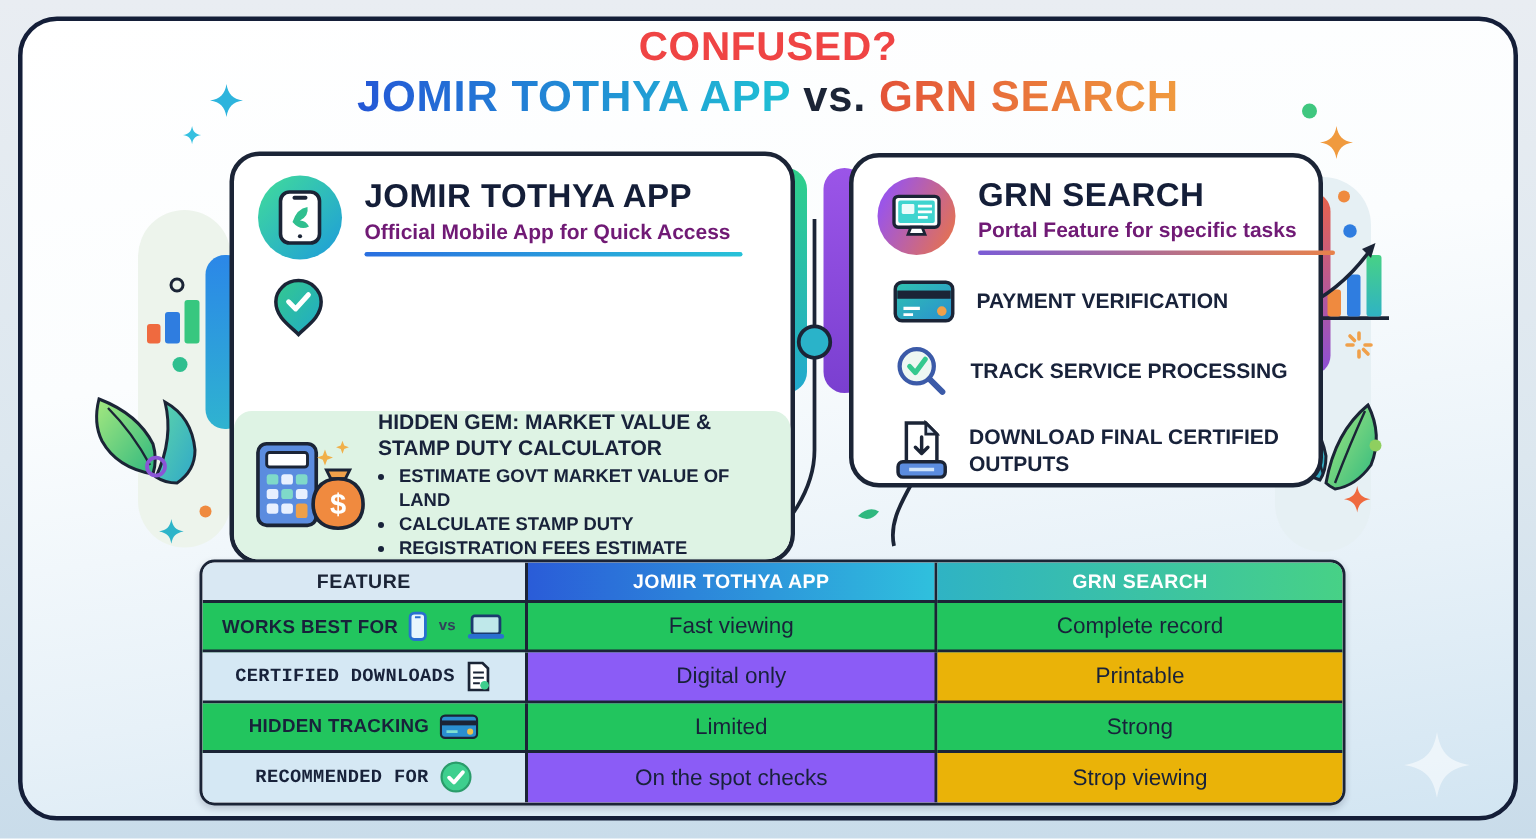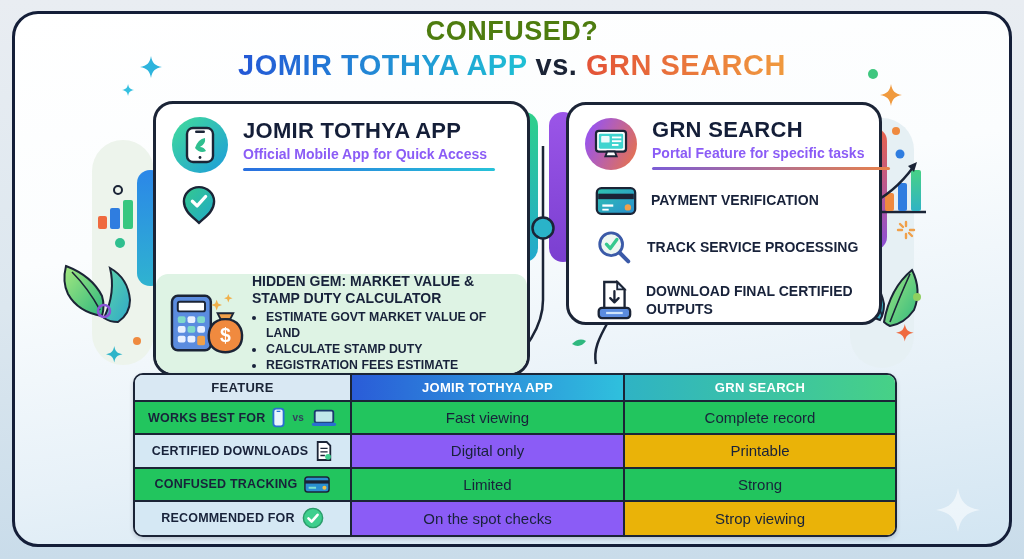--- a/index.html
+++ b/index.html
@@ -9,37 +9,37 @@
     background:linear-gradient(180deg,#e9edf2 0%,#dce7ef 55%,#c9dcea 100%);
   }
   #canvas{position:relative;width:1024px;height:559px;}
   .frame{
     position:absolute;left:12px;top:11px;right:12px;bottom:12px;
     border:3px solid #141e38;border-radius:26px;
     background:linear-gradient(172deg,#ffffff 0%,#fbfdfe 38%,#e7f1f8 72%,#d2e5f2 100%);
   }
   
   .title1{position:absolute;top:16px;left:0;width:1024px;text-align:center;
-    font-size:27px;font-weight:800;letter-spacing:.5px;color:#4d7c0f;}
+    font-size:27px;font-weight:800;letter-spacing:.5px;color:#ef4444;}
   .title2{position:absolute;top:49px;left:0;width:1024px;text-align:center;
     font-size:29px;font-weight:800;letter-spacing:.5px;color:#1b2436;}
   .grad-app{background:linear-gradient(90deg,#2457d6,#1fc0d4);
     -webkit-background-clip:text;background-clip:text;color:transparent;}
   .grad-grn{background:linear-gradient(90deg,#e35338,#f09a3e);
     -webkit-background-clip:text;background-clip:text;color:transparent;}
   
   .panel{position:absolute;background:#fff;border:3px solid #1b2436;border-radius:20px;z-index:2;}
   #left-panel{left:153px;top:101px;width:371px;height:269px;}
   #right-panel{left:566px;top:102px;width:310px;height:217px;}
   .panel-header{display:flex;align-items:center;gap:15px;padding:13px 14px 0 16px;}
   .icon-circle{flex:0 0 auto;border-radius:50%;display:flex;align-items:center;justify-content:center;}
   #left-panel .icon-circle{width:56px;height:56px;background:linear-gradient(135deg,#3ed6a0 10%,#1f9fd8 95%);}
   #right-panel .icon-circle{width:52px;height:52px;background:linear-gradient(115deg,#9b55e8 15%,#e8734a 95%);}
   .panel-title{font-size:22px;font-weight:800;letter-spacing:.3px;color:#141e38;line-height:1.1;}
-  .panel-subtitle{font-size:14px;font-weight:600;color:#8b5cf6;margin-top:2px;}
+  .panel-subtitle{font-size:14px;font-weight:600;color:#701a75;margin-top:2px;}
   .underline{height:3px;border-radius:2px;margin-top:6px;}
   #left-panel .underline{background:linear-gradient(90deg,#2a6fe0,#27c2d8);width:252px;}
   #right-panel .underline{background:linear-gradient(90deg,#7b5cd6,#e8824a);width:238px;}
   .panel-items{padding:12px 8px 0 26px;display:flex;flex-direction:column;}
   #left-panel .panel-items{gap:10px;}
   #right-panel .panel-items{gap:13px;padding-top:16px;}
   .item{display:flex;align-items:center;gap:14px;}
   .item-text{font-size:14.5px;line-height:1.25;max-width:300px;}
   .item-bold{font-weight:800;}
   #right-panel .item-text{font-weight:800;font-size:14px;max-width:230px;}
@@ -58,21 +58,21 @@
   .cell{border-right:2px solid #1b2436;border-bottom:2px solid #1b2436;
     display:flex;align-items:center;justify-content:center;gap:7px;background:#22c55e;}
   .cell.last-col{border-right:none;}
   .cell.last-row{border-bottom:none;}
   .th{font-size:13px;font-weight:800;letter-spacing:.3px;}
   .th-feature{background:#d9e8f3;color:#1b2436;}
   .th-app{background:linear-gradient(90deg,#2a5cd8,#2fc0dd);color:#fff;}
   .th-grn{background:linear-gradient(90deg,#2fb3c4,#47d186);color:#fff;}
   .feature-cell{font-size:12.5px;font-weight:800;letter-spacing:.2px;}
   .value-cell{font-size:15px;font-weight:400;}
-  .tint-blue{background:#d5e8f4;}
+  .tint-blue{background:#d5e8f4;font-family:Liberation Mono, monospace;}
   .tint-blue-lt{background:#8b5cf6;}
   .tint-green{background:#eab308;}
   .vs-label{font-size:10px;font-weight:700;color:#33405c;}
   
   #deco{position:absolute;left:0;top:0;z-index:1;pointer-events:none;}
   svg{display:block;}
 </style>
 </head>
 <body>
 
@@ -344,21 +344,21 @@
             <line x1="6" y1="13" x2="14" y2="13" stroke="#1b2436" stroke-width="1.5"></line>
             <line x1="6" y1="17" x2="11" y2="17" stroke="#1b2436" stroke-width="1.5"></line>
             <circle cx="14.5" cy="18.5" r="3.2" fill="#3ecf8e"></circle>
           </svg>
       </span>
     </div>
     <div class="cell value-cell tint-blue-lt">Digital only</div>
     <div class="cell value-cell tint-green last-col">Printable</div>
 
     <div class="cell feature-cell">
-      <span>CONFUSED TRACKING</span>
+      <span>HIDDEN TRACKING</span>
       <span>
         <svg width="26" height="17" viewBox="0 0 28 18">
             <rect x="1" y="1" width="26" height="16" rx="3" fill="#2a8fd0" stroke="#1b2436" stroke-width="1.6"></rect>
             <rect x="1" y="4.5" width="26" height="3.5" fill="#1b2436"></rect>
             <line x1="5" y1="12.5" x2="13" y2="12.5" stroke="#7fe0d0" stroke-width="2"></line>
             <circle cx="22" cy="12.5" r="2.2" fill="#f0c04a"></circle>
           </svg>
       </span>
     </div>
     <div class="cell value-cell">Limited</div>

